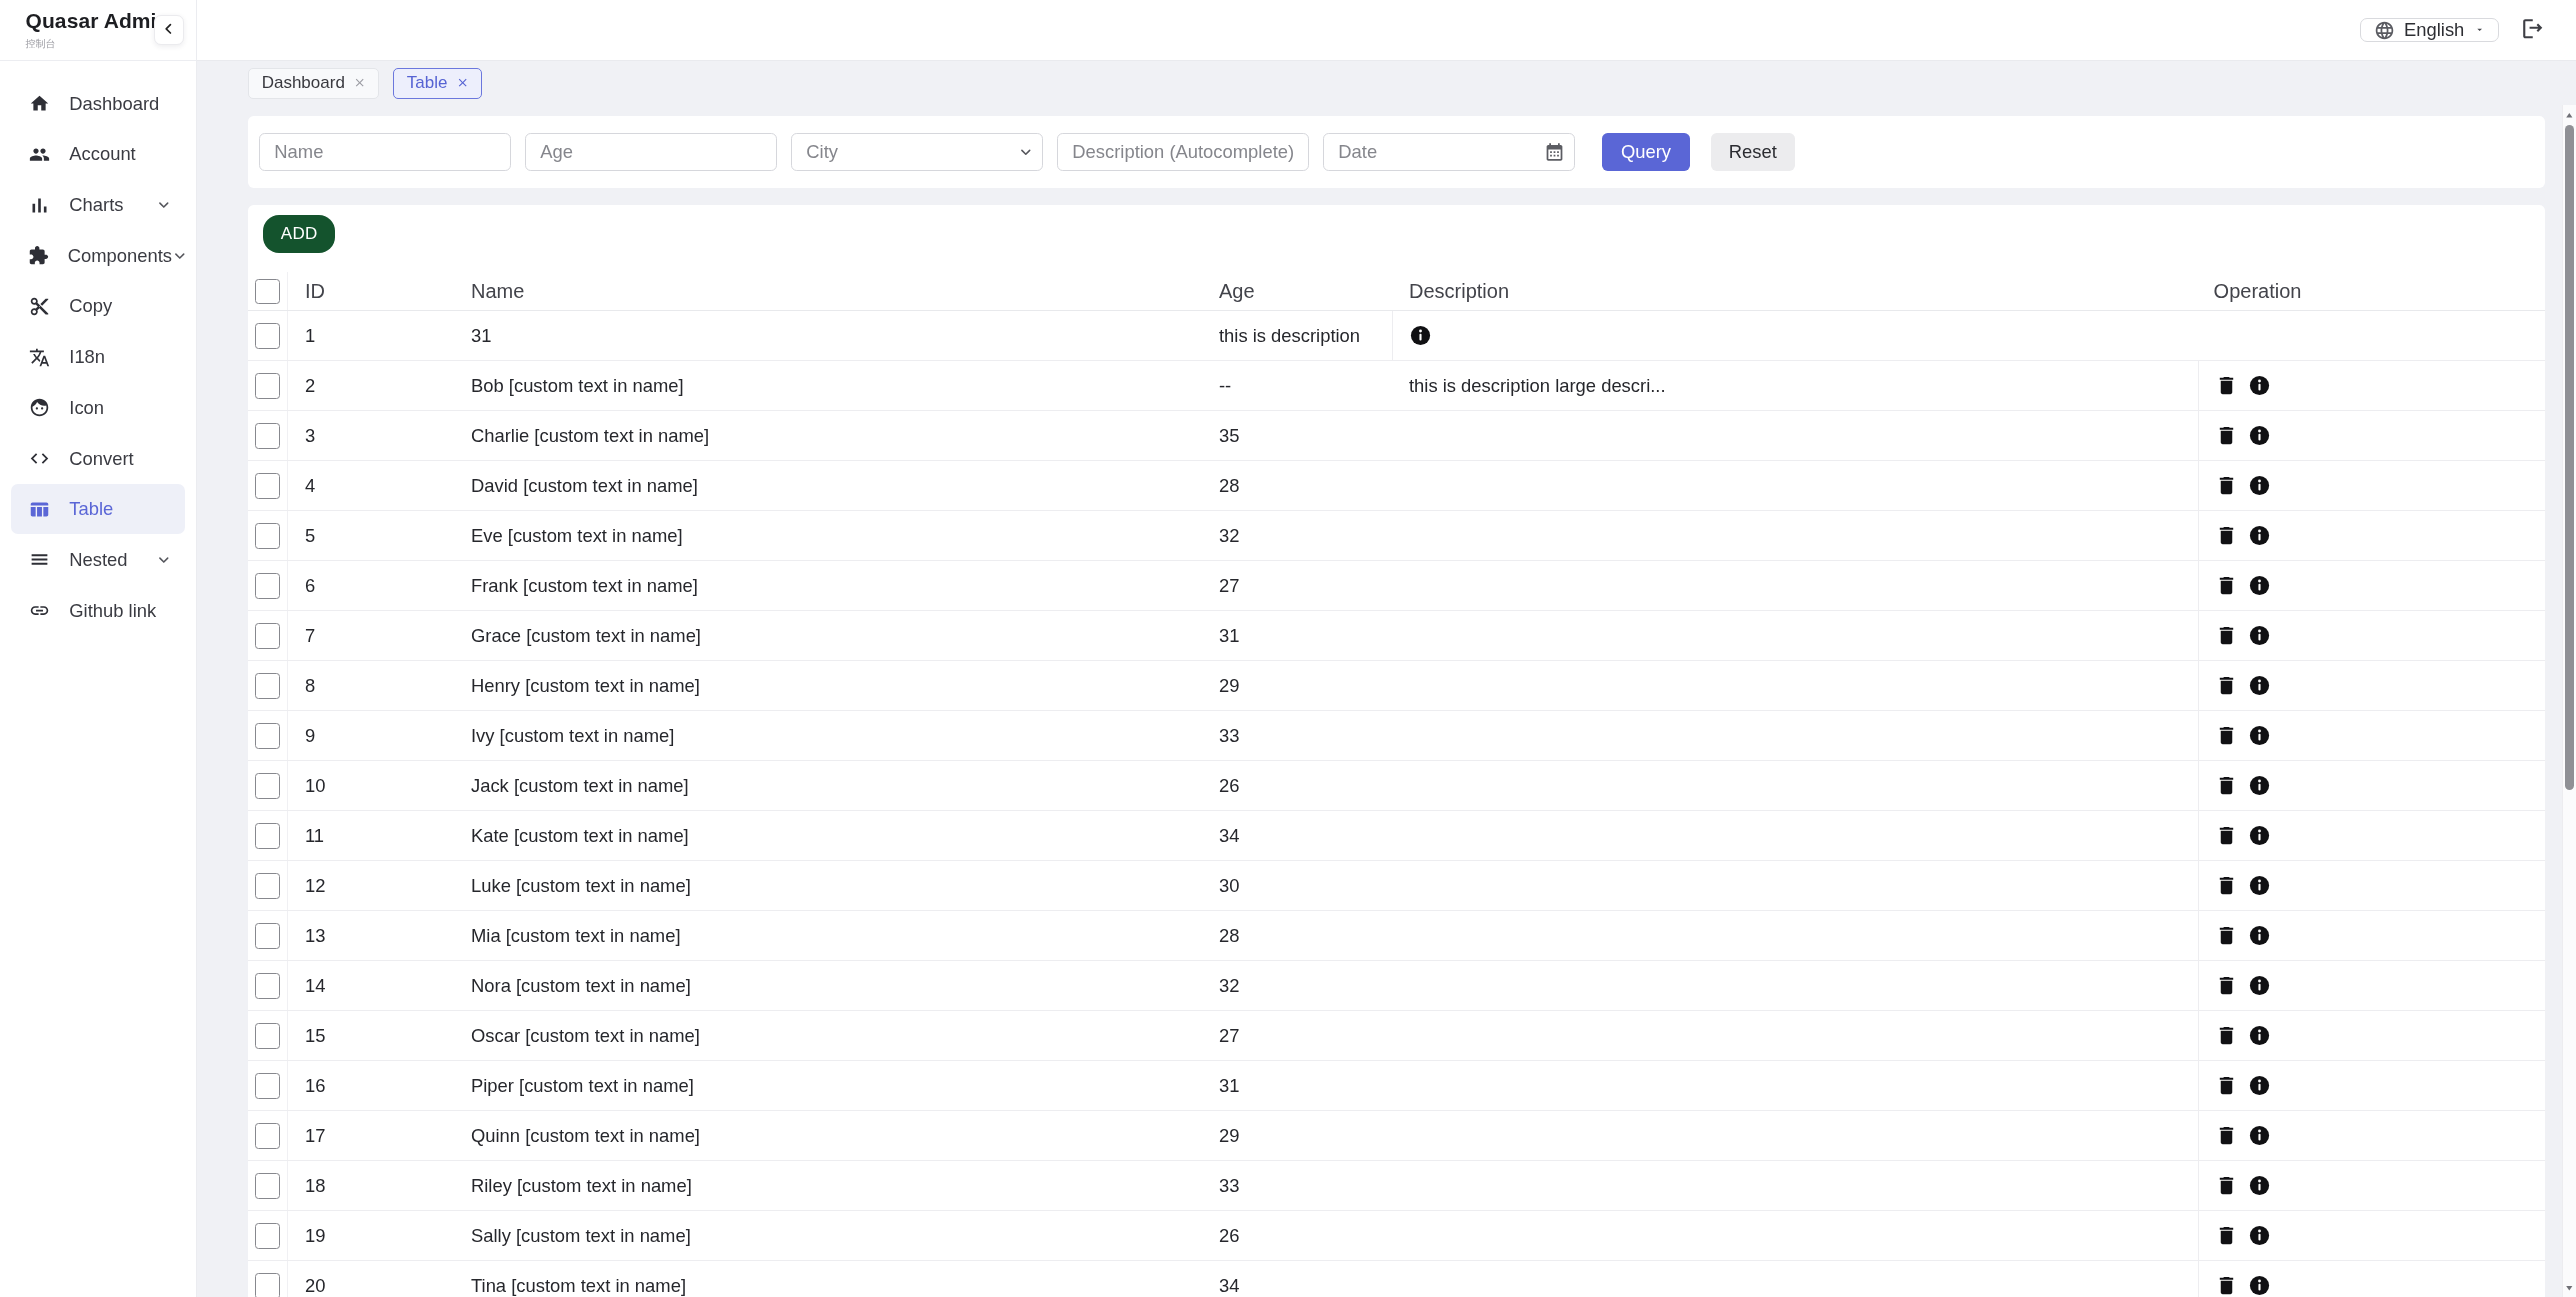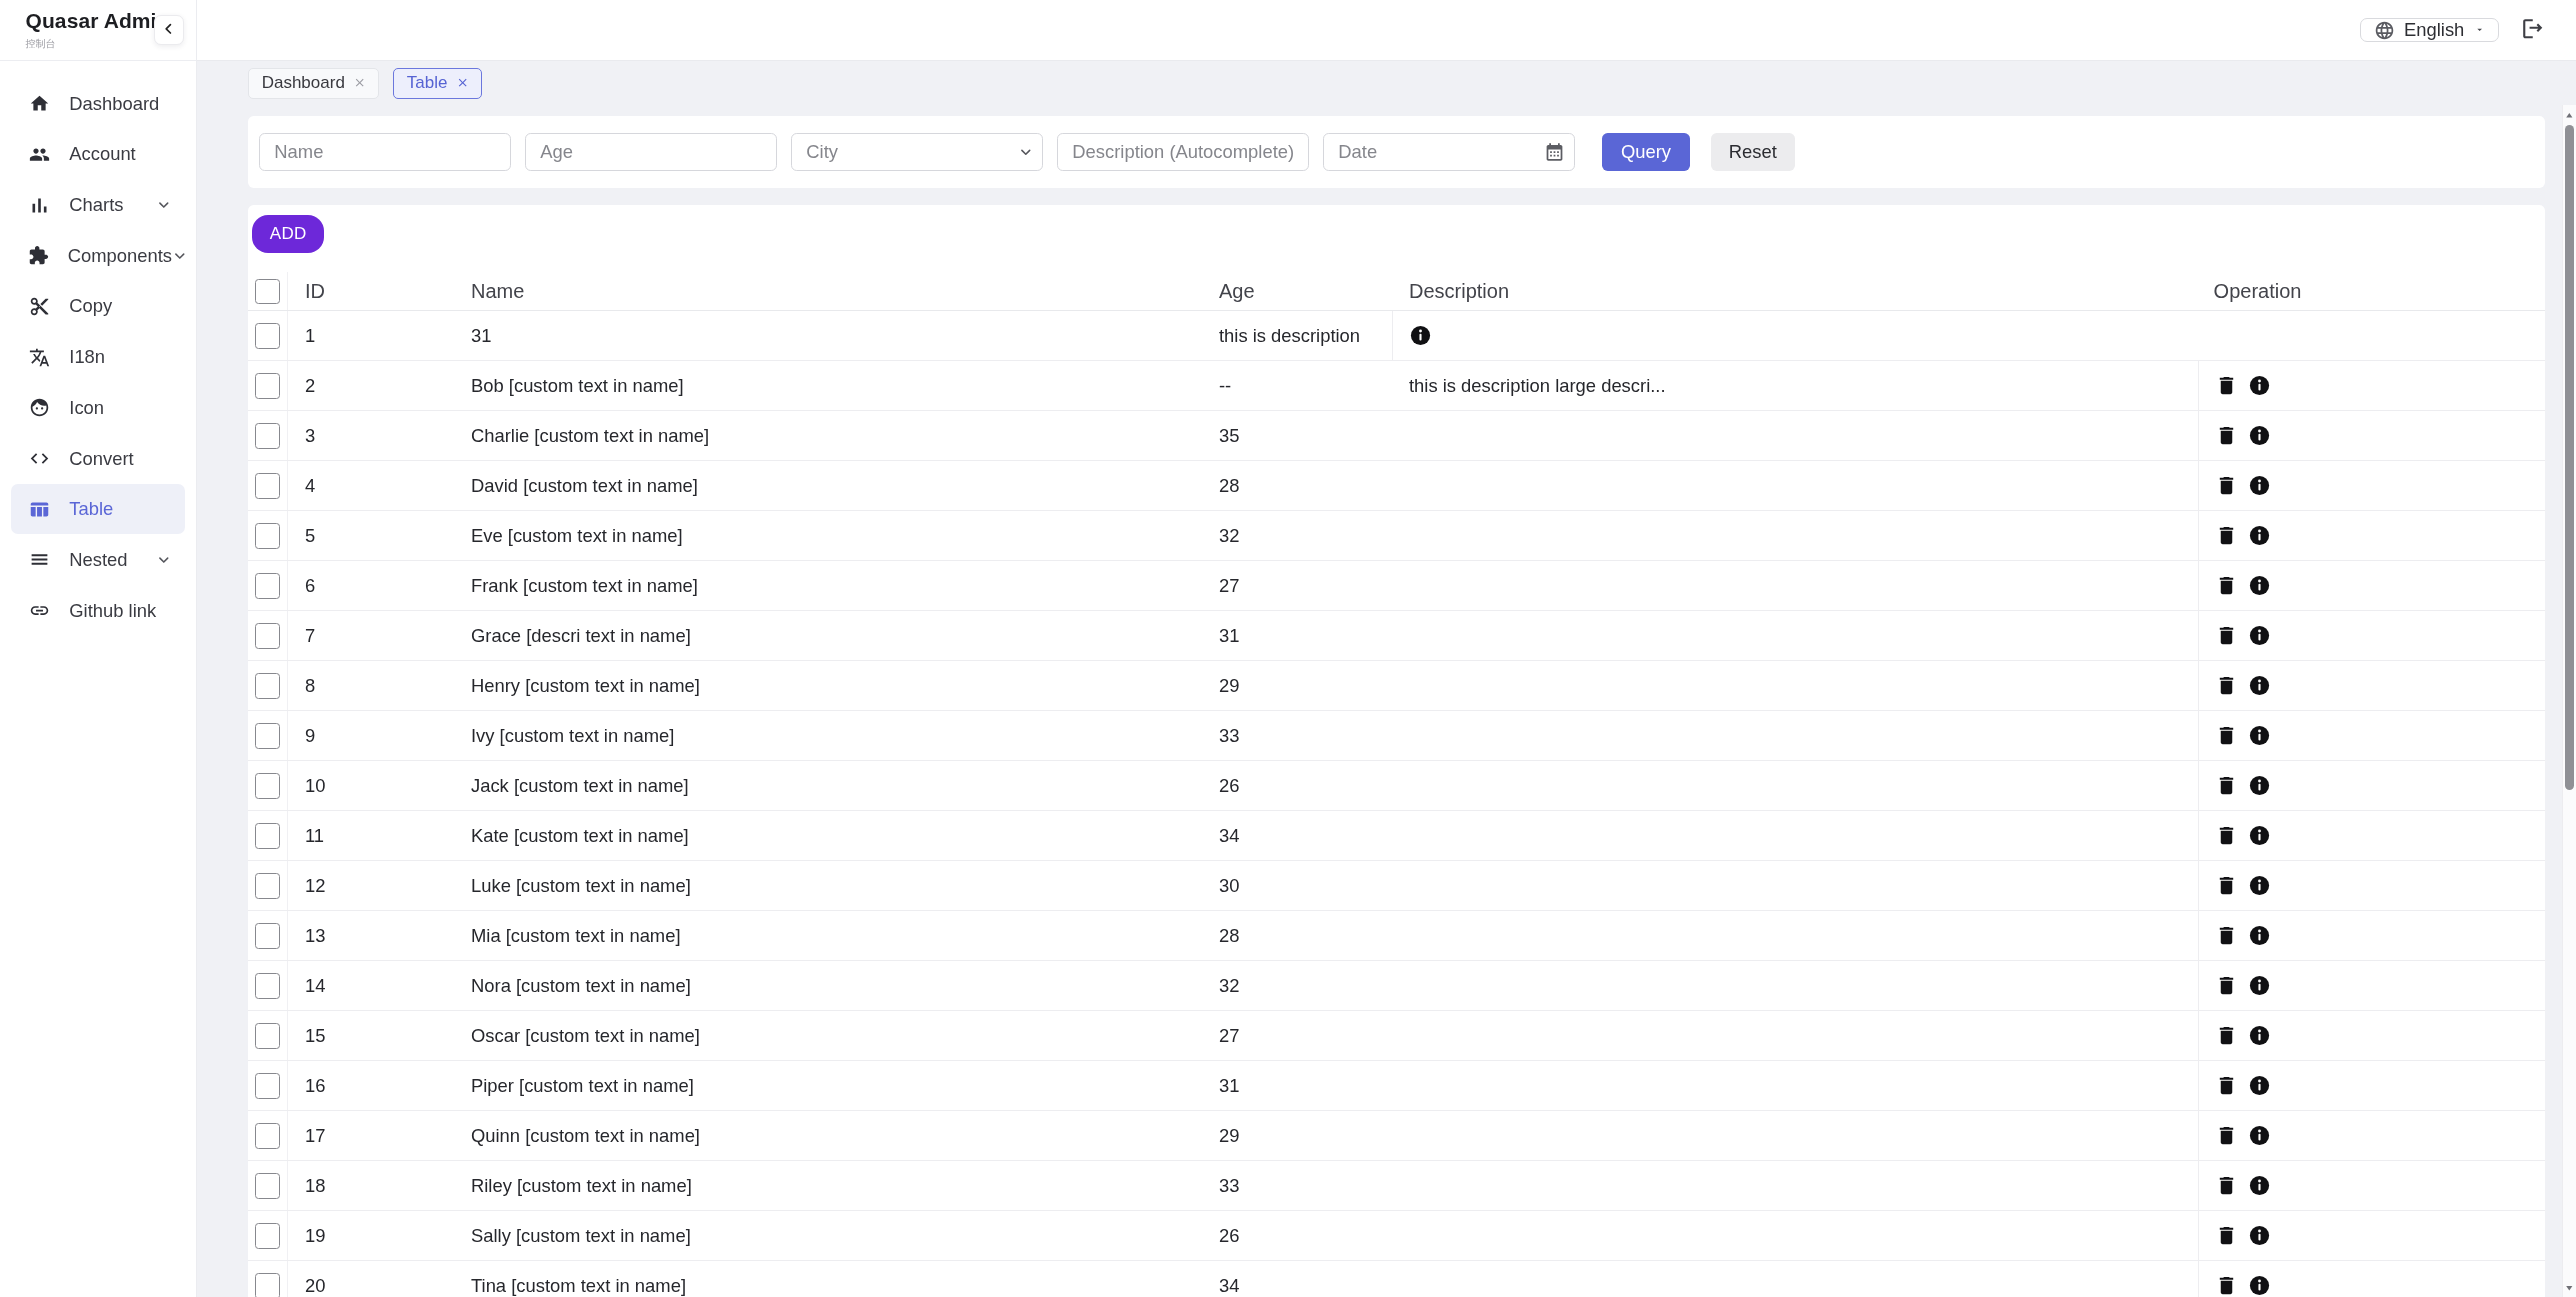--- a/index.html
+++ b/index.html
@@ -58,21 +58,21 @@
   .f-input .right-ic { position:absolute; right:10px; top:50%; transform:translateY(-50%); display:flex; }
   .f-input .right-ic.chev svg { width:15.6px; height:15.6px; fill:none; stroke:#55565c; stroke-width:2.4; }
   .f-input .right-ic.cal svg { width:21px; height:21px; fill:#5c5d63; }
   .f-input.has-ic input { padding-right:40px; }
   .btn { height:38px; border:none; border-radius:5.7px; font-size:18.4px; cursor:pointer; font-family:inherit; }
   .btn-query { background:#5a66d6; color:#fff; padding:0 19px; margin-left:12.7px;text-align:right; }
   .btn-reset { background:#ececee; color:#2b2c31; padding:0 17.7px; margin-left:7px; }
 
   
   .table-card { margin:17px 17px 0 51px; background:#fff; border-radius:5.7px 5.7px 0 0; height:1103px; padding-top:10px; overflow:hidden; }
-  .btn-add { background:#6d28d9; color:#fff; padding:0 17.7px; margin-left:4px; font-size:17px; letter-spacing:0.4px;border-radius:16px; }
+  .btn-add { background:#14532d; color:#fff; padding:0 17.7px; margin-left:15px; font-size:17px; letter-spacing:0.4px;border-radius:16px; }
   .grid-row { display:grid; grid-template-columns:40px 166px 748px 190px 806px 1fr; align-items:center; }
   .thead { height:39px; margin-top:19px; border-bottom:0.7px solid #e8e9ec; font-size:20px; color:#43444b; }
   .trow { height:50px; border-bottom:0.7px solid #ededf0; font-size:18.4px; color:#26272c; }
   .cell { padding-left:17px; white-space:nowrap; overflow:hidden; }
   .c-check { padding-left:0; display:flex; justify-content:center; align-self:stretch; align-items:center; border-right:0.7px solid #f0f0f3; }
   .checkbox { width:25.5px; height:25.5px; border:1.4px solid #87888e; border-radius:3.5px; background:#fff; cursor:pointer; }
   .c-op { align-self:stretch; display:flex; align-items:center; border-left:0.7px solid #ededf0; padding-left:15.6px; gap:10.6px; }
   .op-btn { display:flex; cursor:pointer; }
   .op-btn svg { width:23px; height:23px; fill:#101013; }
 </style>
@@ -419,21 +419,21 @@
                     <circle cx="12" cy="7.3" r="1.5" fill="#fff"></circle>
                   </svg>
                 </span>
               </div>
             </div>
             <div class="grid-row trow">
               <div class="cell c-check">
                 <span class="checkbox"></span>
               </div>
               <div class="cell">7</div>
-              <div class="cell">Grace [descri text in name]</div>
+              <div class="cell">Grace [custom text in name]</div>
               <div class="cell">31</div>
               <div class="cell"></div>
               <div class="cell c-op">
                 <span class="op-btn">
                   <svg viewBox="0 0 24 24">
                     <path d="M6 19c0 1.1.9 2 2 2h8c1.1 0 2-.9 2-2V7H6v12zM19 4h-3.5l-1-1h-5l-1 1H5v2h14V4z"></path>
                   </svg>
                 </span>
                 <span class="op-btn">
                   <svg viewBox="0 0 24 24">

